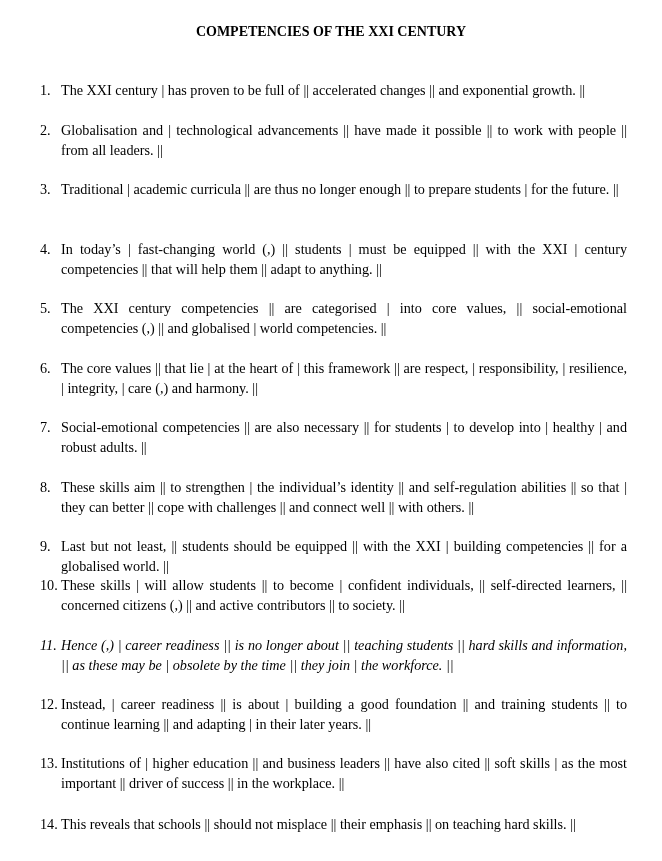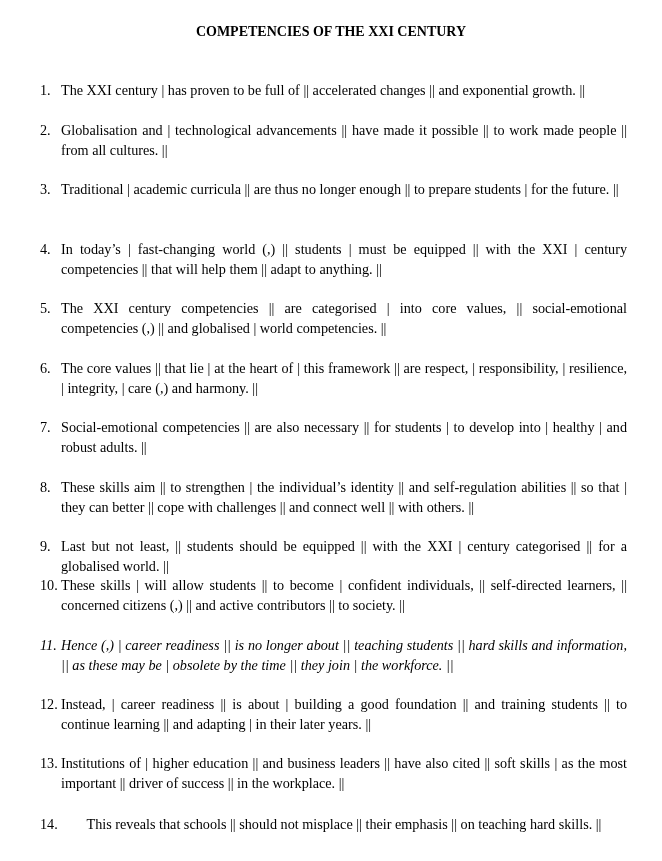--- a/index.html
+++ b/index.html
@@ -50,36 +50,36 @@
       position: absolute;
       left: 0;
       top: 0;
       width: 23px;
     }
     .item .text {
       display: block;
       margin-left: 21px;
       text-align: justify;
     }
-    .item.last-line-left .text { text-align: center; }
+    .item.last-line-left .text { text-align: left; }
   </style>
 </head>
 <body>
 
 <div class="page">
   <div class="title">COMPETENCIES OF THE XXI CENTURY</div>
 
   <div class="list">
     <div class="item" style="top:81px;">
       <span class="num">1.</span>
       <span class="text">The XXI century | has proven to be full of || accelerated changes || and exponential growth. ||</span>
     </div>
     <div class="item" style="top:121px;">
       <span class="num">2.</span>
-      <span class="text">Globalisation and | technological advancements || have made it possible || to work made people || from all cultures. ||</span>
+      <span class="text">Globalisation and | technological advancements || have made it possible || to work with people || from all leaders. ||</span>
     </div>
     <div class="item" style="top:180px;">
       <span class="num">3.</span>
       <span class="text">Traditional | academic curricula || are thus no longer enough || to prepare students | for the future. ||</span>
     </div>
     <div class="item" style="top:240px;">
       <span class="num">4.</span>
       <span class="text"> In today’s | fast-changing world (,) || students | must be equipped || with the XXI | century competencies || that will help them || adapt to anything. ||</span>
     </div>
     <div class="item" style="top:299px;">
@@ -93,21 +93,21 @@
     <div class="item" style="top:418px;">
       <span class="num">7.</span>
       <span class="text">Social-emotional competencies || are also necessary || for students | to develop into | healthy | and robust adults. ||</span>
     </div>
     <div class="item" style="top:478px;">
       <span class="num">8.</span>
       <span class="text">These skills aim || to strengthen | the individual’s identity || and self-regulation abilities || so that | they can better || cope with challenges || and connect well || with others. ||</span>
     </div>
     <div class="item" style="top:537px;">
       <span class="num">9.</span>
-      <span class="text">Last but not least, || students should be equipped || with the XXI | century categorised || for a globalised world. ||</span>
+      <span class="text">Last but not least, || students should be equipped || with the XXI | building competencies || for a globalised world. ||</span>
     </div>
     <div class="item" style="top:576px;">
       <span class="num">10.</span>
       <span class="text">These skills | will allow students || to become | confident individuals, || self-directed learners, || concerned citizens (,) || and active contributors || to society. ||</span>
     </div>
     <div class="item" style="top:636px;font-style:italic;">
       <span class="num">11.</span>
       <span class="text">Hence (,) | career readiness || is no longer about || teaching students || hard skills and information, || as these may be | obsolete by the time || they join | the workforce. ||</span>
     </div>
     <div class="item" style="top:695px;font-family:Liberation Serif, serif;">

